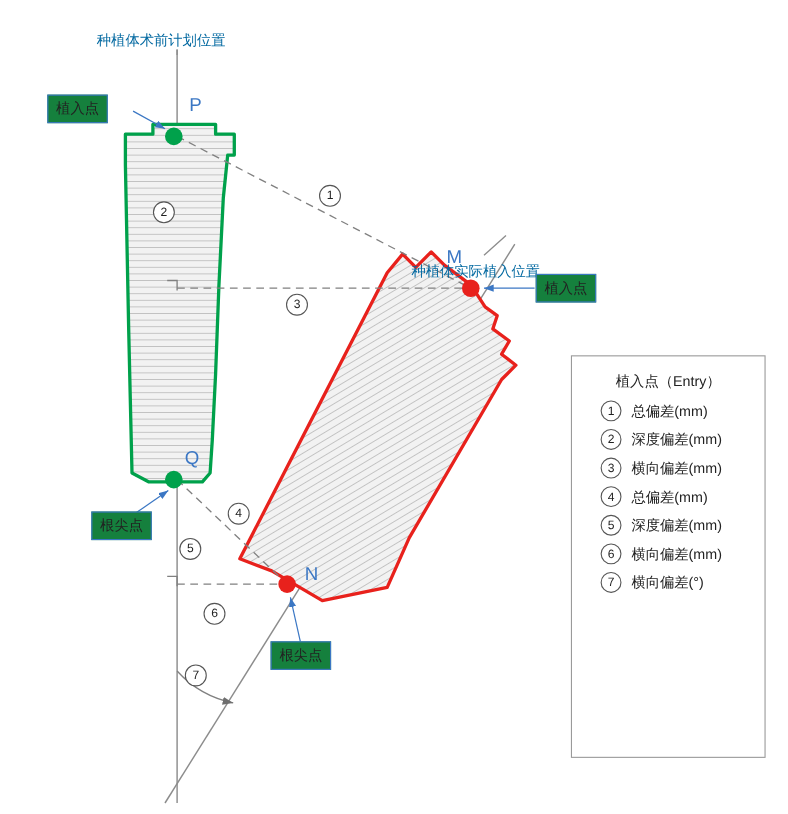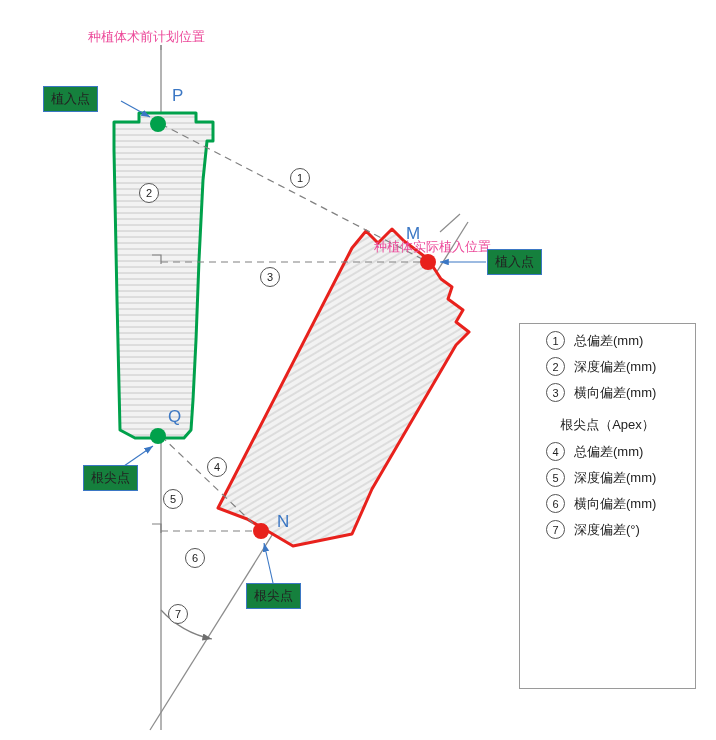--- a/index.html
+++ b/index.html
@@ -32,21 +32,21 @@
     background: #15803d;
     color: #222222;
     font-size: 13px;
     padding: 3px 7px;
     white-space: nowrap;
     box-sizing: border-box;
   }
   .plain-label {
     position: absolute;
     font-size: 13px;
-    color: #ec4899;
+    color: #0369a1;
     white-space: nowrap;
   }
   .pt-label {
     position: absolute;
     font-size: 17px;
     color: #3b77c4;
     white-space: nowrap;
   }
   .legend {
     position: absolute;
@@ -176,46 +176,46 @@
 
   <div class="num-badge" style="left:290px; top:168px;">1</div>
   <div class="num-badge" style="left:139px; top:183px;">2</div>
   <div class="num-badge" style="left:260px; top:267px;">3</div>
   <div class="num-badge" style="left:207px; top:457px;">4</div>
   <div class="num-badge" style="left:163px; top:489px;">5</div>
   <div class="num-badge" style="left:185px; top:548px;">6</div>
   <div class="num-badge" style="left:168px; top:604px;">7</div>
 
   <div class="legend">
+    <div class="legend-head">植入点（Entry）</div>
     <div class="legend-row">
       <span class="circ">1</span>
       <span>总偏差(mm)</span>
     </div>
     <div class="legend-row">
       <span class="circ">2</span>
       <span>深度偏差(mm)</span>
     </div>
     <div class="legend-row">
       <span class="circ">3</span>
       <span>横向偏差(mm)</span>
     </div>
 
-    <div class="legend-head">根尖点（Apex）</div>
     <div class="legend-row">
       <span class="circ">4</span>
       <span>总偏差(mm)</span>
     </div>
     <div class="legend-row">
       <span class="circ">5</span>
       <span>深度偏差(mm)</span>
     </div>
     <div class="legend-row">
       <span class="circ">6</span>
       <span>横向偏差(mm)</span>
     </div>
 
     <div class="legend-row">
       <span class="circ">7</span>
-      <span>深度偏差(°)</span>
+      <span>横向偏差(°)</span>
     </div>
   </div>
 
 </div>
 
 </body></html>

